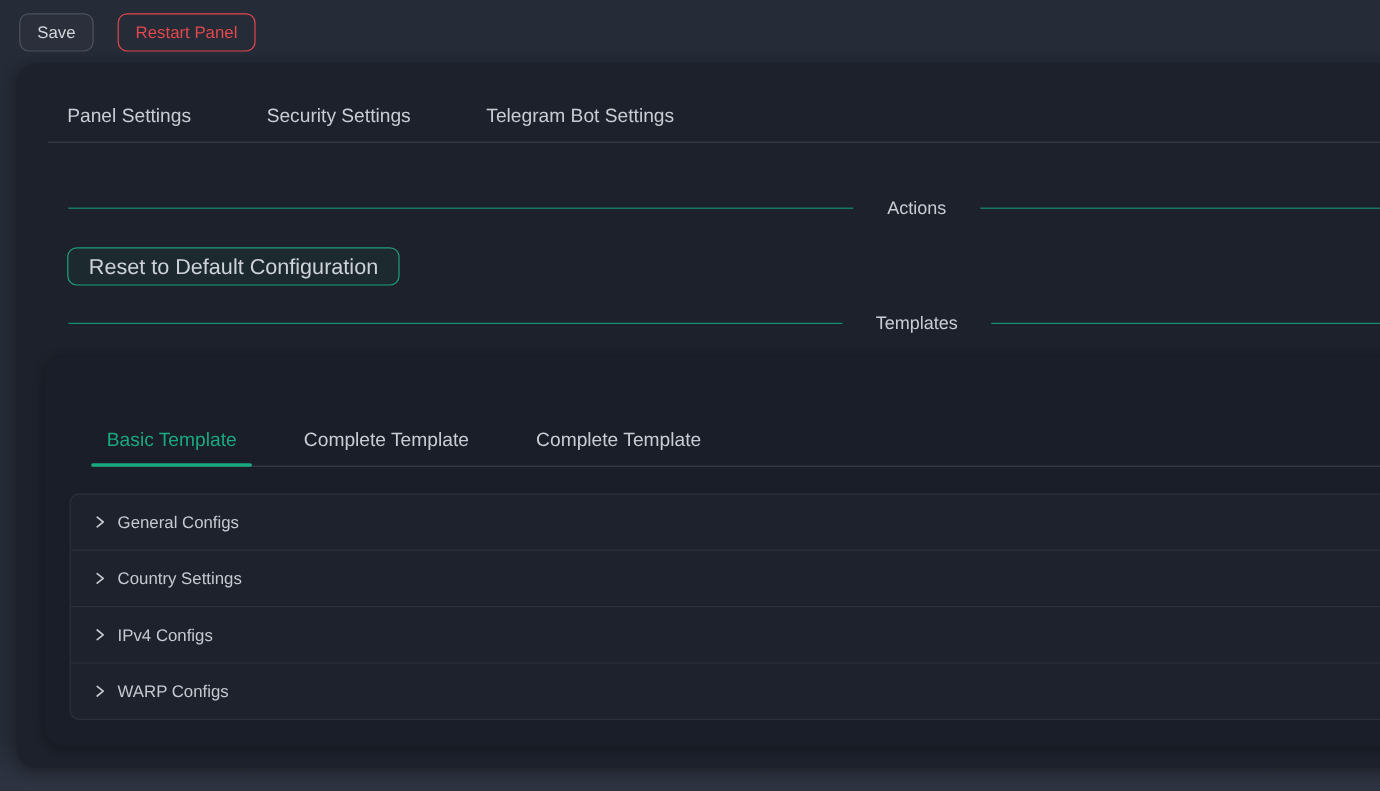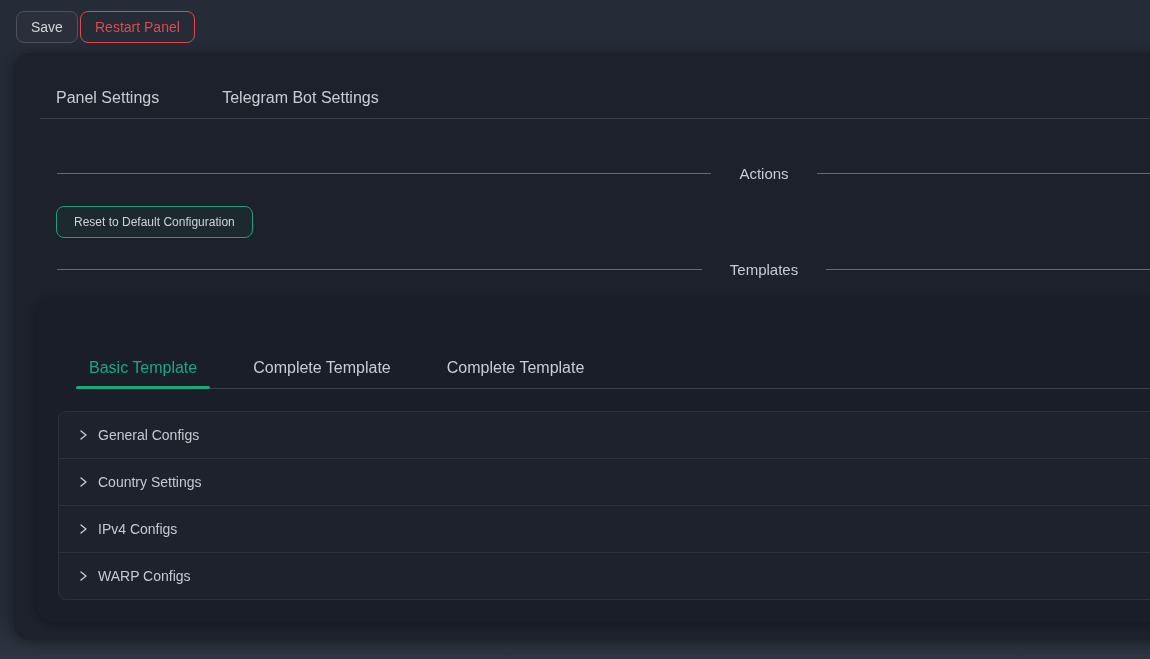--- a/index.html
+++ b/index.html
@@ -31,21 +31,21 @@
     align-items: center;
     justify-content: center;
   }
   .btn-save {
     left: 16px;
     background: #2a2f3b;
     border: 1px solid #4d525d;
     color: #d2d5da;
   }
   .btn-restart {
-    left: 80px;
+    left: 98px;
     background: transparent;
     border: 1px solid var(--danger, #e2484c);
     color: var(--danger, #e2484c);
   }
 
   
   .outer-card {
     position: absolute;
     left: 14px;
     top: 53px;
@@ -110,21 +110,21 @@
   .divider-templates { top: 205px; }
 
   
   .reset-btn {
     position: absolute;
     left: 42px;
     top: 153px;
     height: 32px;
     padding: 0 17px;
     font-family: inherit;
-    font-size: 12px;
+    font-size: 18px;
     color: #ced2d8;
     background: rgba(26,168,127,0.07);
     border: 1px solid #1f9e78;
     border-radius: 8px;
     cursor: pointer;
   }
 
   
   .inner-card {
     position: absolute;
@@ -176,20 +176,21 @@
 
   <div class="topbar">
     <button class="btn btn-save">Save</button>
     <button class="btn btn-restart">Restart Panel</button>
   </div>
 
   <div class="outer-card">
 
     <div class="tabs outer-tabs">
       <div class="tab">Panel Settings</div>
+      <div class="tab">Security Settings</div>
       <div class="tab">Telegram Bot Settings</div>
     </div>
 
     <div class="divider divider-actions">
       <span>Actions</span>
     </div>
 
     <button class="reset-btn">Reset to Default Configuration</button>
 
     <div class="divider divider-templates">

